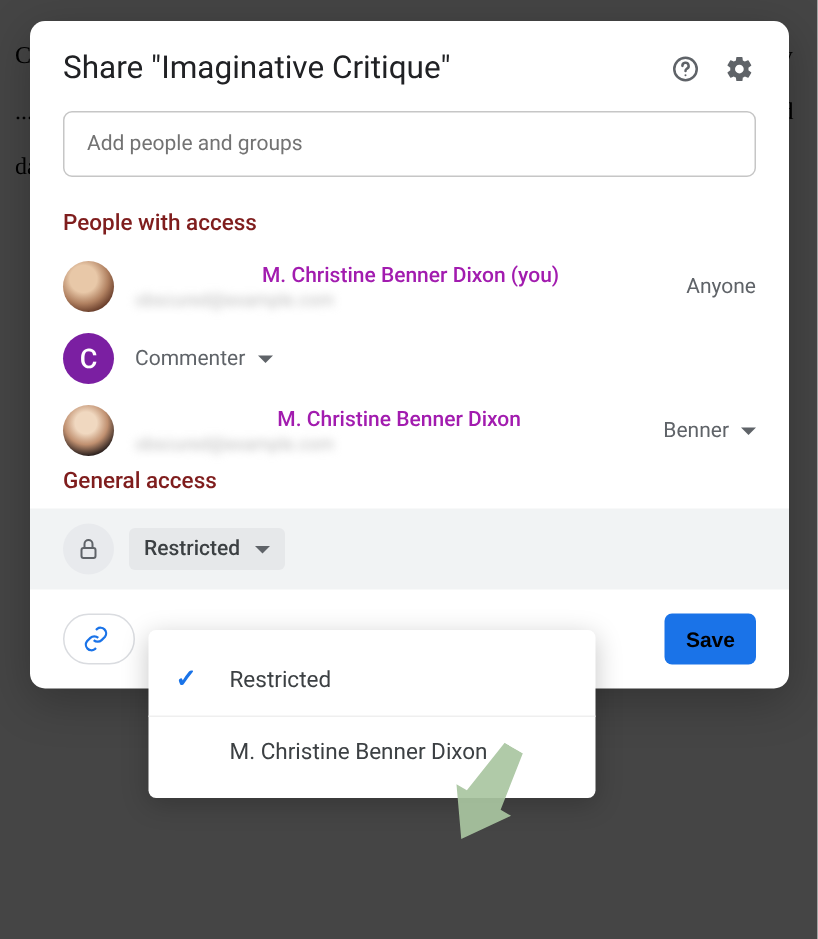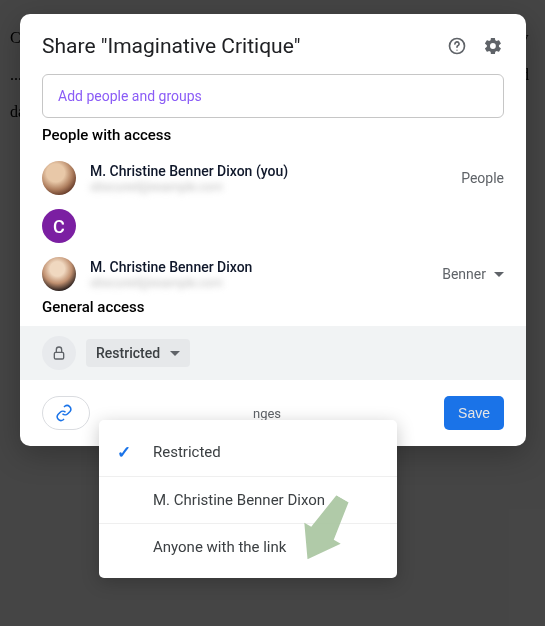--- a/index.html
+++ b/index.html
@@ -63,27 +63,27 @@
     display: flex;
     align-items: center;
     justify-content: center;
     cursor: pointer;
   }
   .input-box {
     border: 1px solid #c6c6c6;
     border-radius: 6px;
     padding: 13px 15px;
     font-size: 14px;
-    color: #8b5cf6;
-    margin-bottom: 8px;
+    color: #737373;
+    margin-bottom: 21px;
     cursor: text;
   }
   .section-h {
     font-size: 15px;
-    color: #000000;
+    color: #7f1d1d;
     font-weight: 500;
     margin-bottom: 10px;
   }
   .person-row {
     display: flex;
     align-items: center;
     padding: 7px 0;
   }
   .avatar {
     width: 34px;
@@ -99,21 +99,21 @@
     font-weight: 500;
   }
   .av-photo1 {
     background: radial-gradient(circle at 40% 35%, #e8c8a8 30%, #b08060 55%, #5a3020 80%);
   }
   .av-letter { background: #7b1fa2; }
   .av-photo2 {
     background: radial-gradient(circle at 45% 35%, #f0d8c0 25%, #c09070 50%, #201818 78%);
   }
   .person-info { flex: 1; min-width: 0; }
-  .person-name { font-size: 14px; color: #0f172a; font-weight: 500; }
+  .person-name { font-size: 14px; color: #a21caf; font-weight: 500; text-align: center; }
   .person-email {
     font-size: 12px;
     color: #bbb;
     filter: blur(3px);
     margin-top: 1px;
   }
   .role {
     font-size: 14px;
     color: #5f6368;
     display: flex;
@@ -172,26 +172,26 @@
     display: flex;
     align-items: center;
     gap: 8px;
     color: #1a73e8;
     font-size: 14px;
     cursor: pointer;
     font-weight: 500;
   }
   .save-btn {
     background: #1a73e8;
-    color: #e5e5e5;
+    color: #000000;
     border: none;
     border-radius: 5px;
     padding: 9px 14px;
     font-size: 14px;
-    font-weight: 400;
+    font-weight: 700;
     cursor: pointer;
   }
   .changes-hint {
     font-size: 13px;
     color: #5f6368;
   }
   .dropdown-menu {
     position: absolute;
     top: 420px;
     left: 99px;
@@ -257,26 +257,30 @@
 
   <div class="section-h">People with access</div>
 
   <div class="person-row">
     <div class="avatar av-photo1"></div>
     <div class="person-info">
       <div class="person-name">M. Christine Benner Dixon (you)</div>
       <div class="person-email">obscured@example.com</div>
     </div>
     <div class="role role-static">
-      <span>People</span>
+      <span>Anyone</span>
     </div>
   </div>
 
   <div class="person-row">
     <div class="avatar av-letter">C</div>
+    <div class="role">
+      <span>Commenter</span>
+      <span class="arrow-down"></span>
+    </div>
   </div>
 
   <div class="person-row">
     <div class="avatar av-photo2"></div>
     <div class="person-info">
       <div class="person-name">M. Christine Benner Dixon</div>
       <div class="person-email">obscured@example.com</div>
     </div>
     <div class="role">
       <span>Benner</span>
@@ -314,23 +318,19 @@
 
 <div class="dropdown-menu">
   <div class="menu-item">
     <span class="check">✓</span>
     <span>Restricted</span>
   </div>
   <div class="menu-item">
     <span class="check"></span>
     <span>M. Christine Benner Dixon</span>
   </div>
-  <div class="menu-item">
-    <span class="check"></span>
-    <span>Anyone with the link</span>
-  </div>
 </div>
 
 <div class="arrow-annot">
   <svg width="70" height="50" viewBox="0 0 70 50">
     <polygon points="0,18 40,12 40,4 70,25 40,46 40,38 0,32" fill="#a9c5a1" opacity="0.92"></polygon>
   </svg>
 </div>
 
 </body></html>

